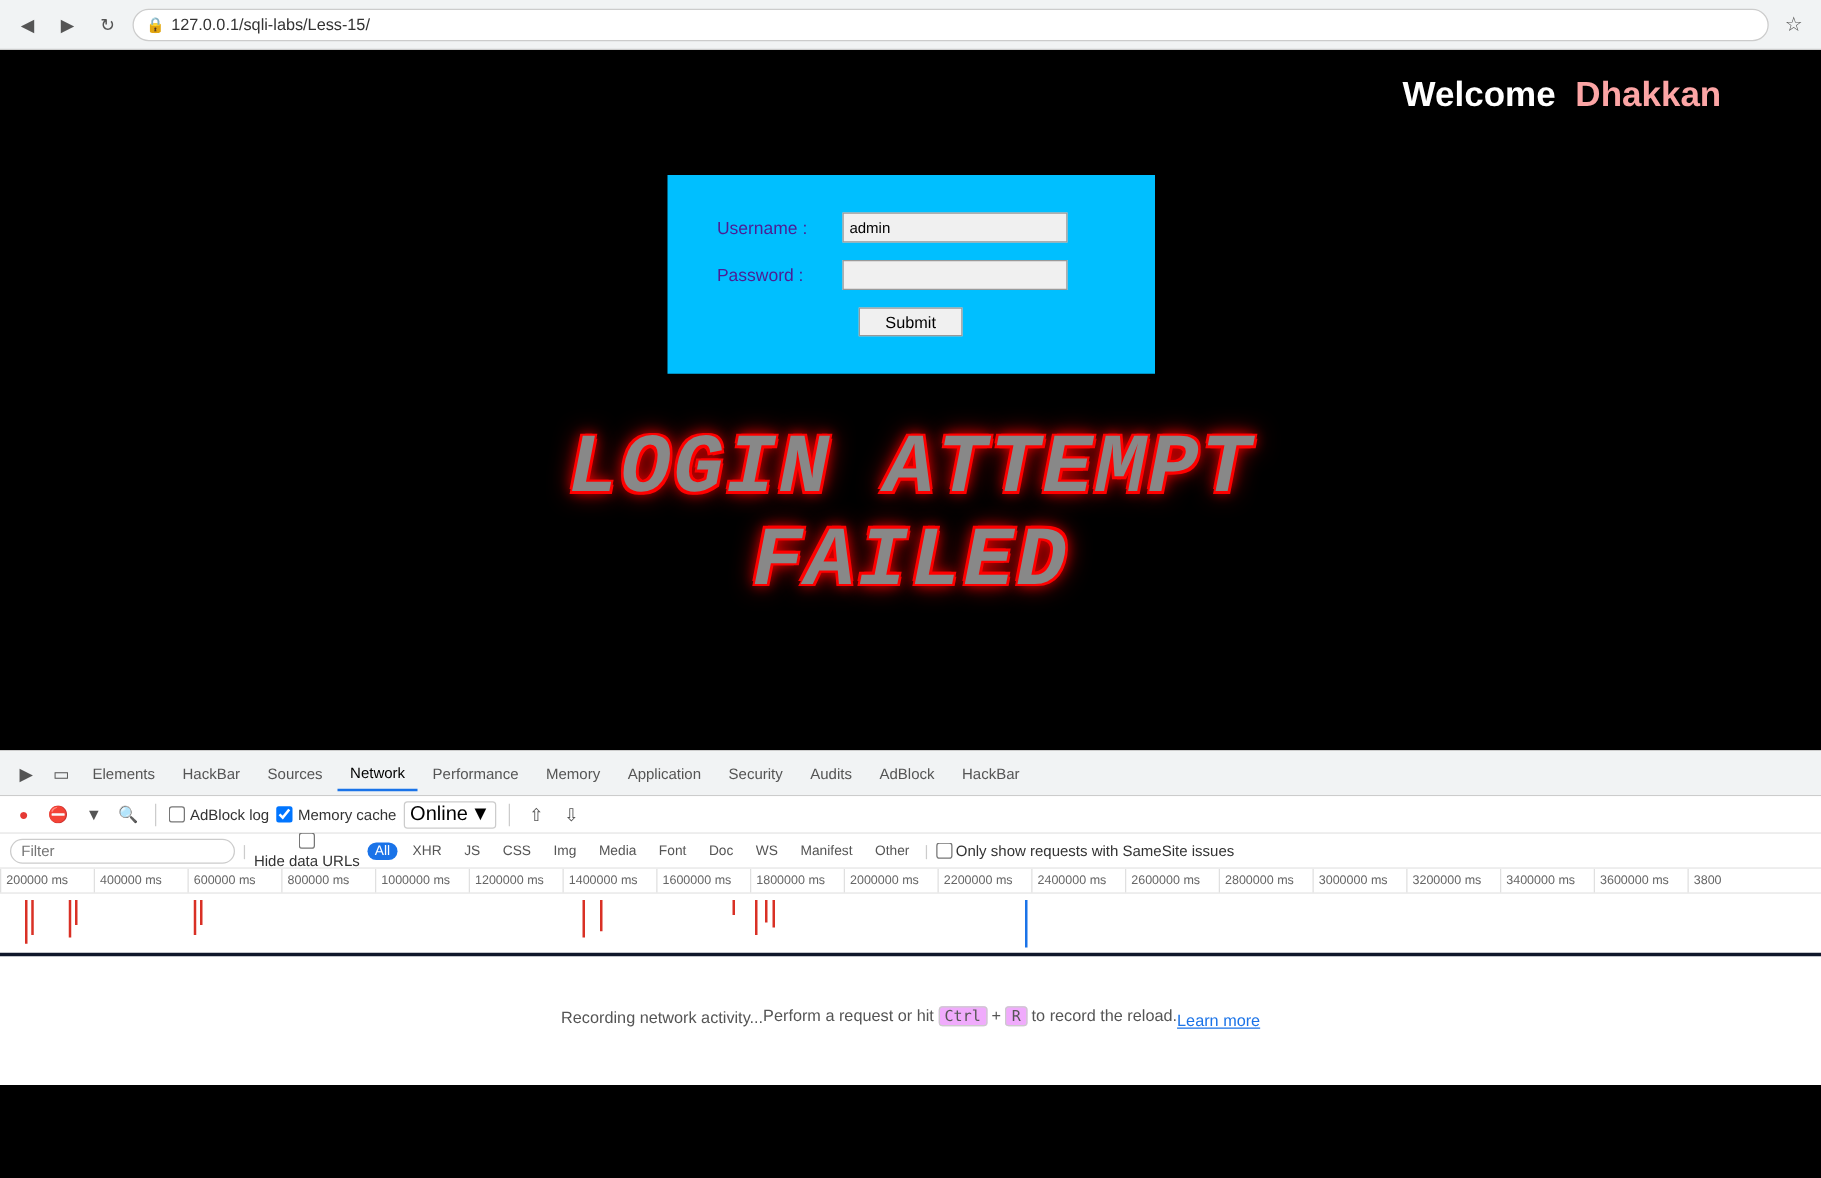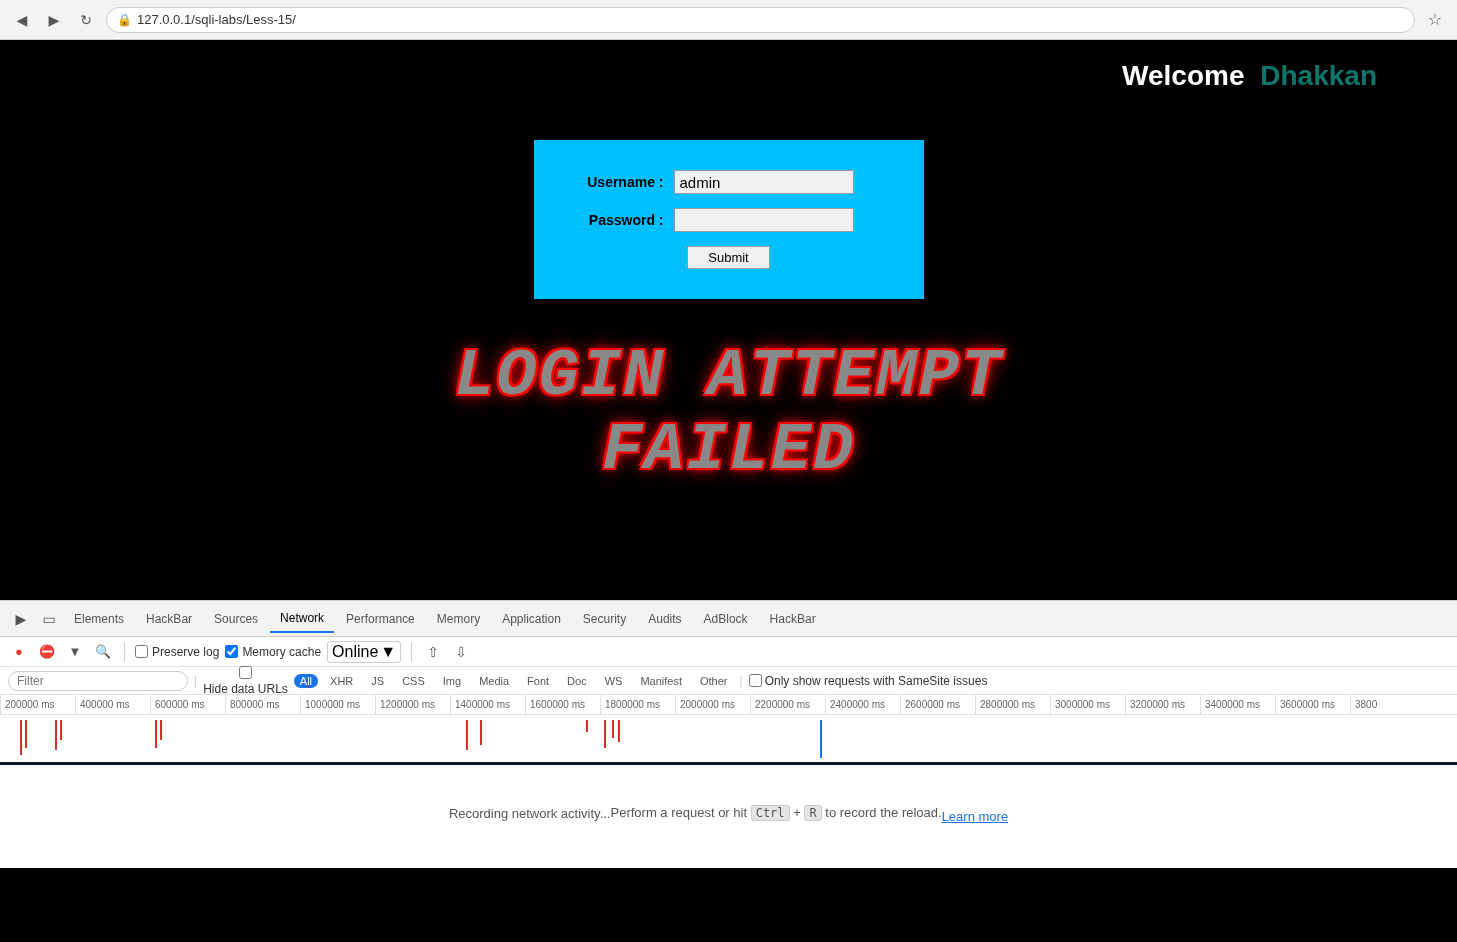--- a/index.html
+++ b/index.html
@@ -58,52 +58,51 @@
 
     
     .welcome-header {
       position: absolute;
       top: 20px;
       right: 80px;
       font-size: 28px;
       font-weight: bold;
     }
     .welcome-text { color: #fff; }
-    .username-text { color: #0f766e; margin-left: 8px; }
+    .username-text { color: #fca5a5; margin-left: 8px; }
 
     
     .login-form-container {
       position: absolute;
       top: 100px;
       left: 50%;
       transform: translateX(-50%);
       background: #00bfff;
       padding: 30px 40px;
       width: 390px;
     }
     .form-row {
       display: flex;
       align-items: center;
       margin-bottom: 14px;
     }
     .form-label {
-      color: #000000;
+      color: #4c1d95;
       font-size: 14px;
-      font-weight: bold;
+      font-weight: normal;
       width: 90px;
-      text-align: right;
       margin-right: 10px;
     }
     .form-input {
       width: 180px;
       height: 24px;
       border: 1px solid #999;
       background: #f0f0f0;
       padding: 2px 5px;
-      font-size: 15px;
+      font-size: 12px;
     }
     .submit-row {
       display: flex;
       justify-content: center;
       margin-top: 10px;
     }
     .submit-btn {
       padding: 3px 20px;
       background: #f0f0f0;
       border: 1px solid #999;
@@ -331,21 +330,21 @@
       color: #555;
       margin-bottom: 8px;
     }
     .empty-state-link {
       font-size: 13px;
       color: #1a73e8;
       text-decoration: underline;
       cursor: pointer;
     }
     kbd {
-      background: #e5e5e5;
+      background: #f0abfc;
       border: 1px solid #ccc;
       border-radius: 3px;
       padding: 0 4px;
       font-size: 12px;
     }
   </style>
 </head>
 <body>
 
 <div class="browser-chrome">
@@ -407,21 +406,21 @@
   </div>
 
   <div class="devtools-toolbar">
     <button class="toolbar-icon-btn record-active">●</button>
     <button class="toolbar-icon-btn">⛔</button>
     <button class="toolbar-icon-btn">▼</button>
     <button class="toolbar-icon-btn">🔍</button>
     <div class="toolbar-separator"></div>
     <label class="checkbox-label">
       <input type="checkbox" style="">
-      <span>Preserve log</span>
+      <span>AdBlock log</span>
     </label>
     <label class="checkbox-label">
       <input type="checkbox" checked="" style="">
       <span>Memory cache</span>
     </label>
     <div class="online-select">
       <span>Online</span>
       <span>▼</span>
     </div>
     <div class="toolbar-separator"></div>

